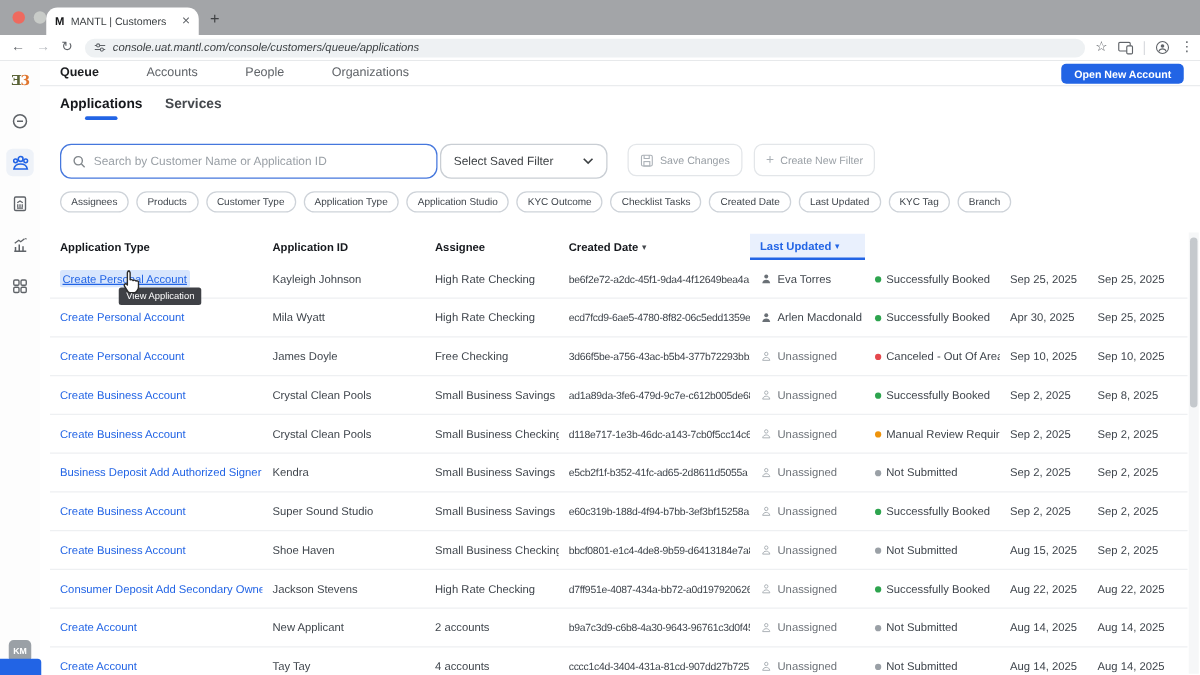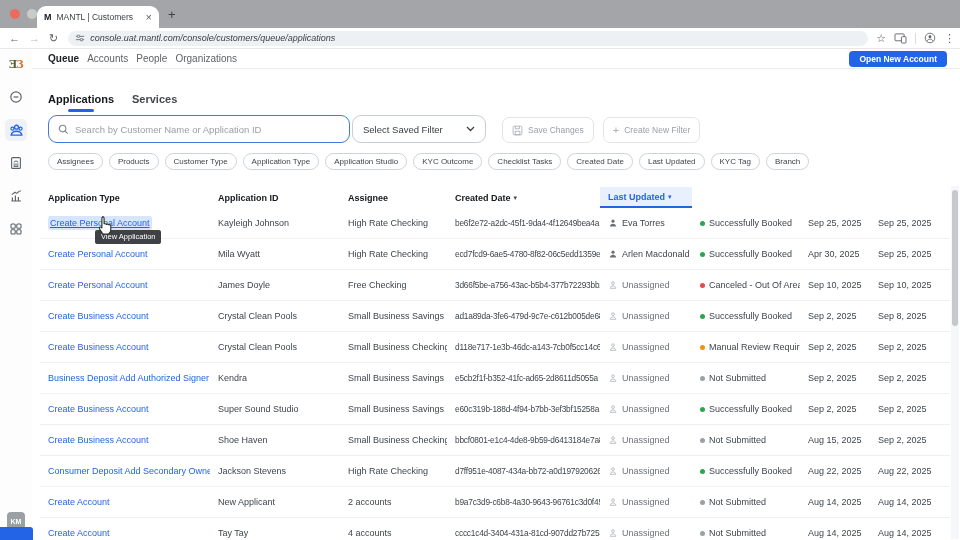--- a/index.html
+++ b/index.html
@@ -31,32 +31,32 @@
   
   .app { position:absolute; top:49px; left:0; right:0; bottom:0; background:#fff; }
   .sidebar { position:absolute; left:0; top:0; width:32px; bottom:0; background:#fdfdfd; display:flex; flex-direction:column; align-items:center; padding-top:4px; }
   .side-ico { width:22px; height:22px; display:flex; align-items:center; justify-content:center; margin-bottom:11px; border-radius:5px; }
   .side-ico.active { background:#eef2f8; }
   .logo { font-family:"DejaVu Serif",serif; font-weight:bold; font-size:11px; letter-spacing:-1px; }
   .logo .l1 { color:#5a6337; }
   .logo .l2 { color:#e0762f; }
   .side-avatar { position:absolute; bottom:10px; left:7px; width:18px; height:18px; border-radius:4px; background:#9aa0a6; color:#fff; font-size:7px; font-weight:bold; display:flex; align-items:center; justify-content:center; }
 
-  .app-nav { position:absolute; left:32px; right:0; top:0; height:20px; border-bottom:1px solid #eaecee; display:flex; align-items:center; gap:8px; padding-left:16px; background:#fff; }
+  .app-nav { position:absolute; left:32px; right:0; top:0; height:20px; border-bottom:1px solid #eaecee; display:flex; align-items:center; gap:38px; padding-left:16px; background:#fff; }
   .nav-item { font-size:10px; color:#5f6368; }
   .nav-item.active { color:#1c1e21; font-weight:bold; }
   .open-btn { position:absolute; right:13px; top:2px; height:16px; background:#2264e5; color:#fff; border:none; border-radius:4px; font-size:8.5px; font-weight:bold; padding:0 10px; font-family:inherit; }
 
   .content { position:absolute; left:32px; right:0; top:21px; bottom:0; background:#fff; }
-  .page-tabs { position:absolute; left:16px; top:23px; display:flex; gap:18px; }
+  .page-tabs { position:absolute; left:16px; top:7px; display:flex; gap:18px; }
   .ptab { font-size:11px; color:#44484d; font-weight:bold; position:relative; padding-bottom:7px; }
   .ptab.active { color:#16181c; }
   .ptab.active::after { content:""; position:absolute; left:50%; transform:translateX(-50%); bottom:0; width:26px; height:3px; border-radius:2px; background:#2264e5; }
 
-  .filter-row { position:absolute; left:16px; top:45px; display:flex; align-items:flex-end; }
+  .filter-row { position:absolute; left:16px; top:45px; display:flex; align-items:flex-start; }
   .search-box { width:302px; height:28px; border:1.5px solid #4577dd; border-radius:9px; display:flex; align-items:center; padding:0 9px; gap:6px; }
   .search-box input { border:none; outline:none; flex:1; font-size:9.5px; color:#3c4043; font-family:inherit; background:transparent; }
   .search-box input::placeholder { color:#9aa0a6; }
   .select-box { margin-left:2px; width:134px; height:28px; border:1px solid #c9ced4; border-radius:9px; display:flex; align-items:center; justify-content:space-between; padding:0 10px; }
   .select-box span { font-size:9.5px; color:#3c4043; }
   .ghost-btn { margin-left:16px; height:26px; border:1px solid #e3e6e9; border-radius:7px; background:#fff; display:flex; align-items:center; gap:5px; padding:0 9px; font-size:8.5px; color:#9aa0a6; font-family:inherit; }
   .ghost-btn + .ghost-btn { margin-left:9px; }
   .plus-g { font-size:11px; color:#aab0b6; line-height:1; }
 
   .chips { position:absolute; left:16px; top:83px; display:flex; gap:6px; }

